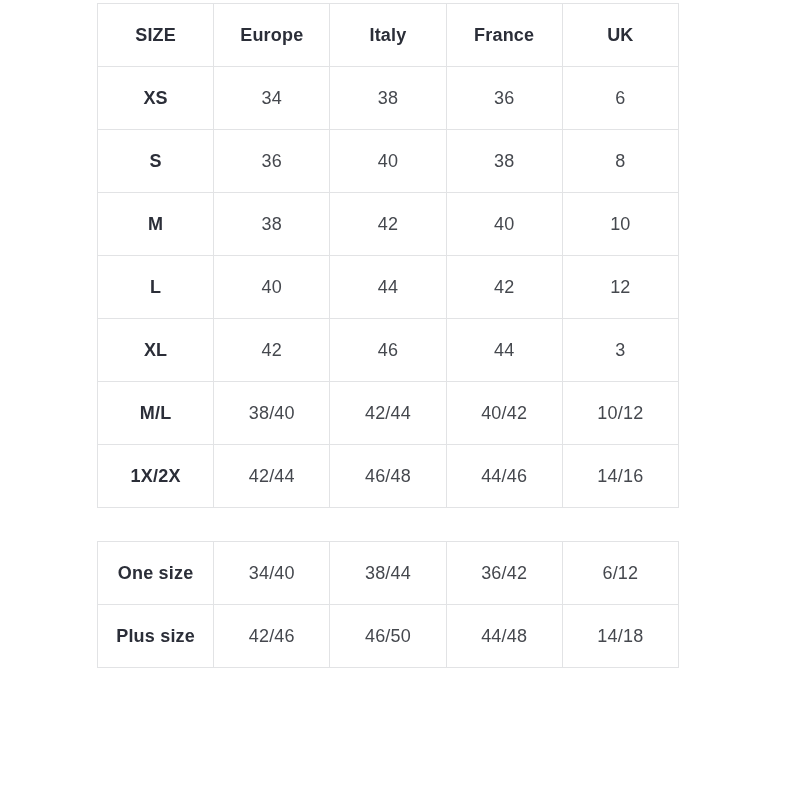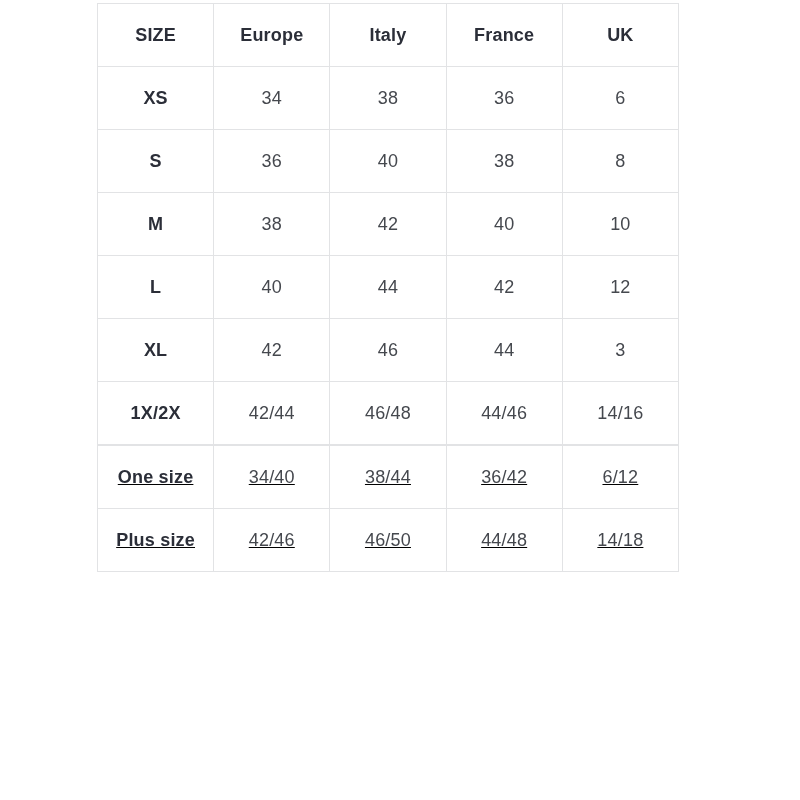--- a/index.html
+++ b/index.html
@@ -37,21 +37,21 @@
   }
   thead th, tbody th {
     font-weight: 700;
     color: var(--header-text, #2b2e38);
   }
   td {
     font-weight: 400;
     color: var(--value-text, #45484e);
   }
   #table-extra {
-    text-decoration: underline;
+    margin-top: 33px;
   }
 </style>
 </head>
 <body>
 
 <div class="stage">
   <table id="table-main">
     <thead>
       <tr id="main-head">
           <th>SIZE</th>
@@ -91,20 +91,27 @@
           <td>12</td>
         </tr>
         <tr>
           <th>XL</th>
           <td>42</td>
           <td>46</td>
           <td>44</td>
           <td>3</td>
         </tr>
         <tr>
+          <th>M/L</th>
+          <td>38/40</td>
+          <td>42/44</td>
+          <td>40/42</td>
+          <td>10/12</td>
+        </tr>
+        <tr>
           <th>1X/2X</th>
           <td>42/44</td>
           <td>46/48</td>
           <td>44/46</td>
           <td>14/16</td>
         </tr>
       </tbody>
   </table>
 
   <table id="table-extra">

